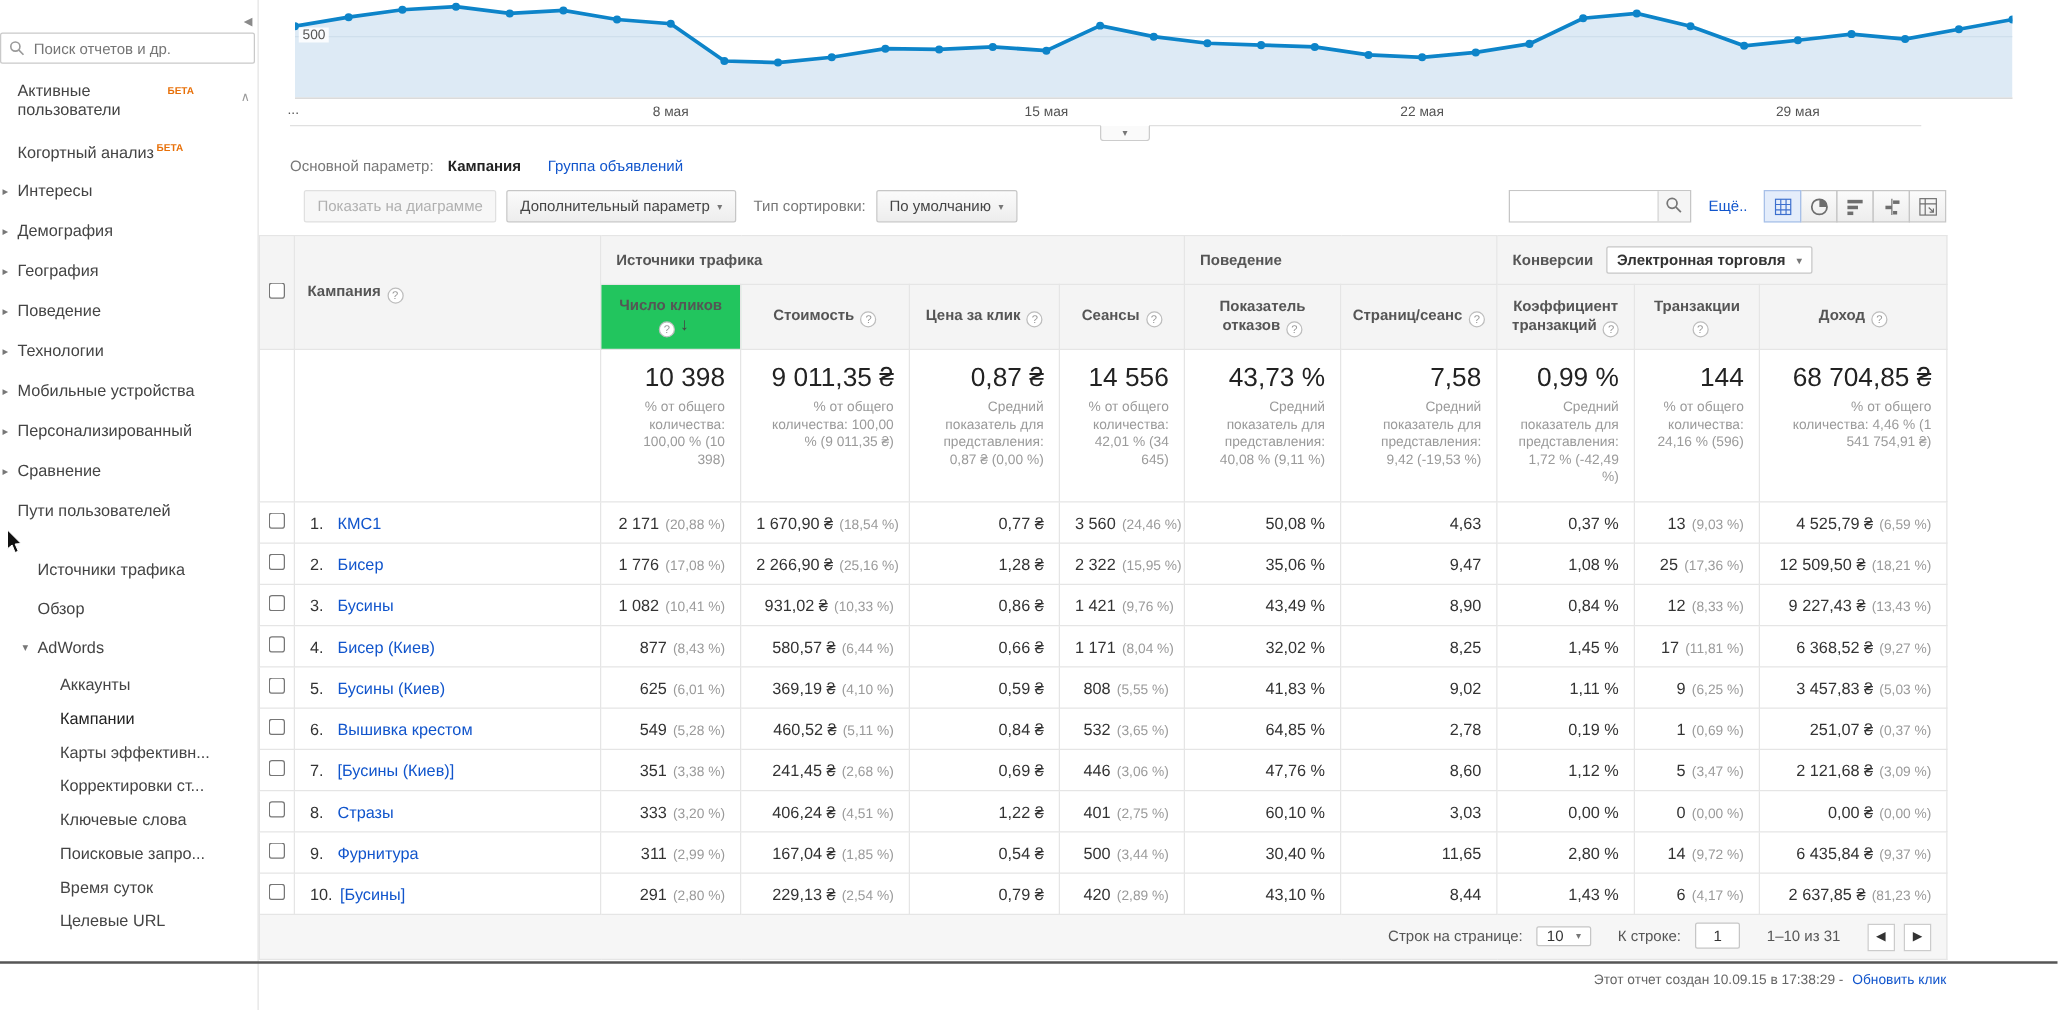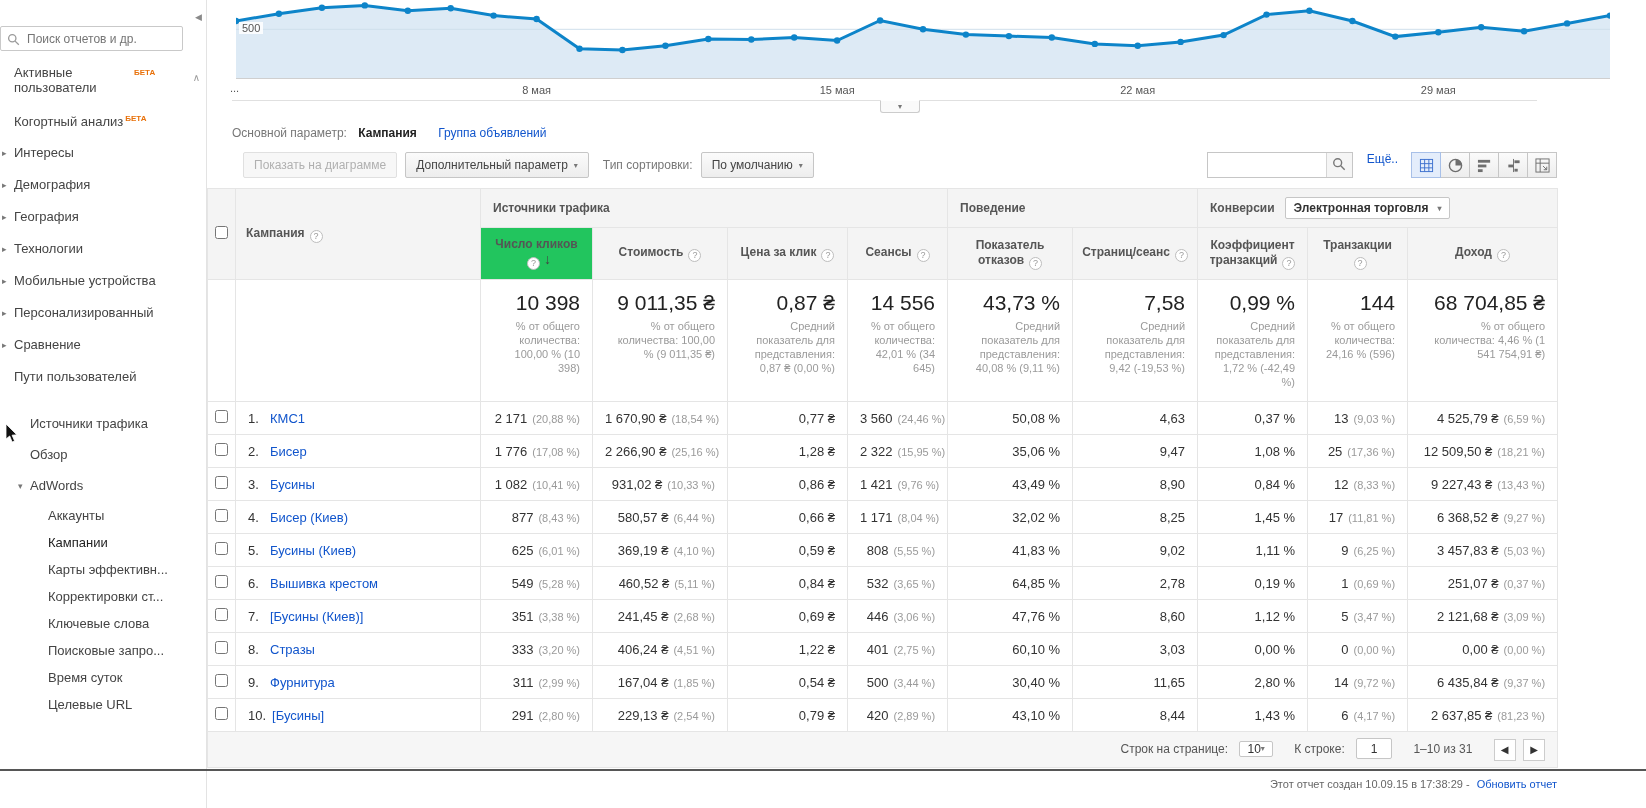--- a/index.html
+++ b/index.html
@@ -5,21 +5,21 @@
 *{box-sizing:border-box;margin:0;padding:0}
 html,body{width:1646px;height:808px;overflow:hidden;background:#fff;font-family:"Liberation Sans",sans-serif}
 button{font-family:inherit;cursor:pointer}
 input{font-family:inherit}
 a{cursor:pointer}
 .app{display:flex;width:1646px;height:808px;position:relative}
 
 
 .sidebar{width:207px;flex:0 0 207px;position:relative;background:#fff;border-right:1px solid #e3e3e3}
 .sb-search{position:relative;margin-top:26px;width:183px}
-.sb-search input{width:183px;height:25px;border:1px solid #c9c9c9;border-radius:2px;padding:0 6px 0 26px;font-size:12px;color:#555;outline:none}
+.sb-search input{width:204px;height:25px;border:1px solid #c9c9c9;border-radius:2px;padding:0 6px 0 26px;font-size:12px;color:#555;outline:none}
 .sb-search .mag{position:absolute;left:7px;top:6px;width:13px;height:13px;color:#9a9a9a}
 .sb-collapse{position:absolute;top:10px;right:2px;font-size:9px;color:#8a8a8a;background:none;border:none;padding:2px}
 .sb-up{position:absolute;top:72px;right:6px;font-size:10px;color:#9a9a9a;cursor:pointer}
 .sb-list{margin-top:6px}
 .sb-item{position:relative;padding:8px 4px 8px 14px;font-size:13px;color:#444;cursor:pointer;line-height:15px}
 .sb-item.lvl1{padding-left:30px}
 .sb-item.lvl2{padding-left:48px;padding-top:6px;padding-bottom:6px}
 .sb-item.gap{margin-top:16px}
 .sb-item.active .sb-label{font-weight:normal;color:#222}
 .sb-item.wrap .sb-label{display:inline-block;width:118px;vertical-align:top}
@@ -40,21 +40,21 @@
 
 .dim-row{margin:12px 0 0 25px;font-size:12px;color:#777}
 .dim-selected{color:#222;font-weight:bold;margin-left:8px;cursor:pointer}
 .dim-alt{color:#15c;margin-left:18px;text-decoration:none}
 
 .toolbar{display:flex;align-items:center;margin:12px 0 0 36px;width:1314px}
 .btn{height:26px;padding:0 10px;font-size:12px;color:#444;background:linear-gradient(#fbfbfb,#ededed);border:1px solid #c6c6c6;border-radius:2px;margin-right:8px;display:inline-flex;align-items:center;gap:6px}
 .btn .caret{font-size:8px;color:#777}
 .btn.disabled{color:#b0b0b0;background:#f7f7f7;border-color:#e0e0e0;cursor:default}
 .tb-label{font-size:12px;color:#777;margin:0 8px 0 6px}
-.tb-right{margin-left:auto;display:flex;}
+.tb-right{margin-left:auto;display:flex;align-items:center}
 .tb-search-wrap{display:flex;align-items:center;border:1px solid #c6c6c6;height:26px;background:#fff}
 .tb-search-wrap input{border:0;outline:none;width:118px;height:24px;padding:0 6px;font-size:12px;color:#333}
 .tb-search-btn{width:26px;height:24px;border:0;border-left:1px solid #d5d5d5;background:#f5f5f5;color:#777;display:flex;align-items:center;justify-content:center}
 .tb-search-btn svg{width:14px;height:14px}
 .tb-more{font-size:12px;color:#15c;margin:0 14px;text-decoration:none}
 .view-group{display:flex}
 .view-btn{width:30px;height:26px;border:1px solid #c6c6c6;background:linear-gradient(#fbfbfb,#ededed);margin-left:-1px;display:flex;align-items:center;justify-content:center;color:#6e6e6e;padding:0}
 .view-btn.active{background:#e4edfb;color:#3c6fce;border-color:#a8c0e8;position:relative;z-index:1}
 .vicon{display:flex}
 .vicon svg{width:15px;height:15px;display:block}
@@ -77,21 +77,21 @@
 .summary-row .big{font-size:21px;color:#222;line-height:26px;white-space:nowrap}
 .summary-row .sub{font-size:11px;color:#9a9a9a;line-height:14px;margin-top:3px}
 .data-row td{padding:0 12px;height:33px;text-align:right;white-space:nowrap}
 .data-row td.check{text-align:center;padding:0}
 .data-row td.name{text-align:left}
 .rank{display:inline-block;min-width:16px;color:#333}
 .camp-link{color:#15c;text-decoration:none;margin-left:6px}
 .val{color:#333}
 .pct{color:#9a9a9a;font-size:11px;margin-left:5px}
 tfoot td{background:#f6f6f6;border:1px solid #e5e5e5;padding:6px 12px;text-align:right;font-size:12px;color:#555;height:36px}
-.pg-select{display:inline-flex;align-items:center;background:#fff;border:1px solid #c6c6c6;border-radius:2px;padding:0 7px;margin:0 18px 0 8px;color:#333;cursor:pointer}
+.pg-select{display:inline-flex;align-items:center;gap:10px;background:#fff;border:1px solid #c6c6c6;border-radius:2px;padding:0 7px;margin:0 18px 0 8px;color:#333;cursor:pointer}
 .pg-select .caret{font-size:8px;color:#777}
 .pg-input{width:36px;height:21px;border:1px solid #c6c6c6;border-radius:2px;text-align:center;font-size:12px;color:#333;margin:0 18px 0 8px}
 .pg-range{margin-right:14px;color:#555}
 .pg-btn{width:22px;height:22px;border:1px solid #ccc;background:#fff;color:#333;font-size:10px;line-height:19px;text-align:center;padding:0;margin-left:4px;vertical-align:middle}
 .report-meta{width:1350px;text-align:right;margin-top:10px;font-size:11px;color:#666}
 .report-meta .refresh{color:#15c;text-decoration:none;margin-left:4px}
 .bottom-rule{position:absolute;left:0;top:769px;width:1646px;height:0;border-top:2px solid #565656}
 </style>
 </head>
 <body>
@@ -109,20 +109,21 @@
       <input placeholder="Поиск отчетов и др." style="">
     </div>
     <button class="sb-collapse">◀</button>
     <span class="sb-up">∧</span>
     <nav class="sb-list" id="sb-list">
         <div class="sb-item lvl0 wrap"><span class="sb-label">Активные пользователи</span><sup class="beta">БЕТА</sup></div>
         <div class="sb-item lvl0"><span class="sb-label">Когортный анализ</span><sup class="beta">БЕТА</sup></div>
         <div class="sb-item lvl0"><span class="arrow">▸</span><span class="sb-label">Интересы</span></div>
         <div class="sb-item lvl0"><span class="arrow">▸</span><span class="sb-label">Демография</span></div>
         <div class="sb-item lvl0"><span class="arrow">▸</span><span class="sb-label">География</span></div>
+        <div class="sb-item lvl0"><span class="arrow">▸</span><span class="sb-label">Поведение</span></div>
         <div class="sb-item lvl0"><span class="arrow">▸</span><span class="sb-label">Технологии</span></div>
         <div class="sb-item lvl0"><span class="arrow">▸</span><span class="sb-label">Мобильные устройства</span></div>
         <div class="sb-item lvl0"><span class="arrow">▸</span><span class="sb-label">Персонализированный</span></div>
         <div class="sb-item lvl0"><span class="arrow">▸</span><span class="sb-label">Сравнение</span></div>
         <div class="sb-item lvl0"><span class="sb-label">Пути пользователей</span></div>
         <div class="sb-item lvl1 gap"><span class="sb-label">Источники трафика</span></div>
         <div class="sb-item lvl1"><span class="sb-label">Обзор</span></div>
         <div class="sb-item lvl1"><span class="arrow">▾</span><span class="sb-label">AdWords</span></div>
         <div class="sb-item lvl2"><span class="sb-label">Аккаунты</span></div>
         <div class="sb-item lvl2 active"><span class="sb-label">Кампании</span></div>
@@ -493,19 +494,19 @@
             <span class="pg-range">1–10 из 31</span>
             <button class="pg-btn">◀</button>
             <button class="pg-btn">▶</button>
           </td>
         </tr>
       </tfoot>
     </table>
 
     <div class="report-meta">
       <span>Этот отчет создан 10.09.15 в 17:38:29 -</span>
-      <a class="refresh">Обновить отчет</a>
+      <a class="refresh">Обновить клик</a>
     </div>
 
   </main>
 </div>
 
 <div class="bottom-rule"></div>
 
 </body></html>

